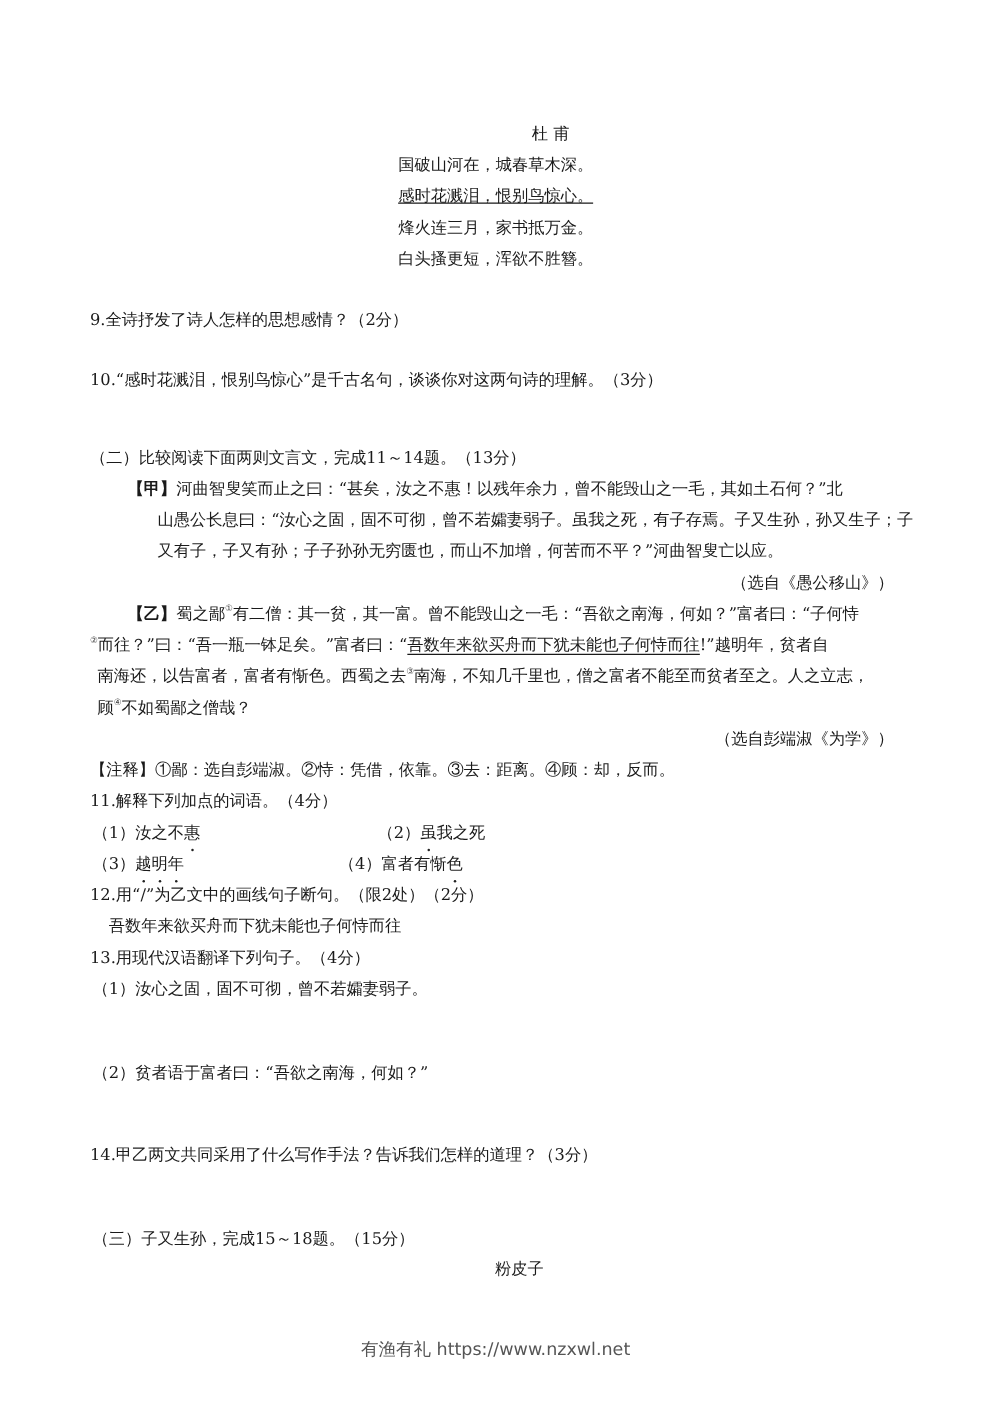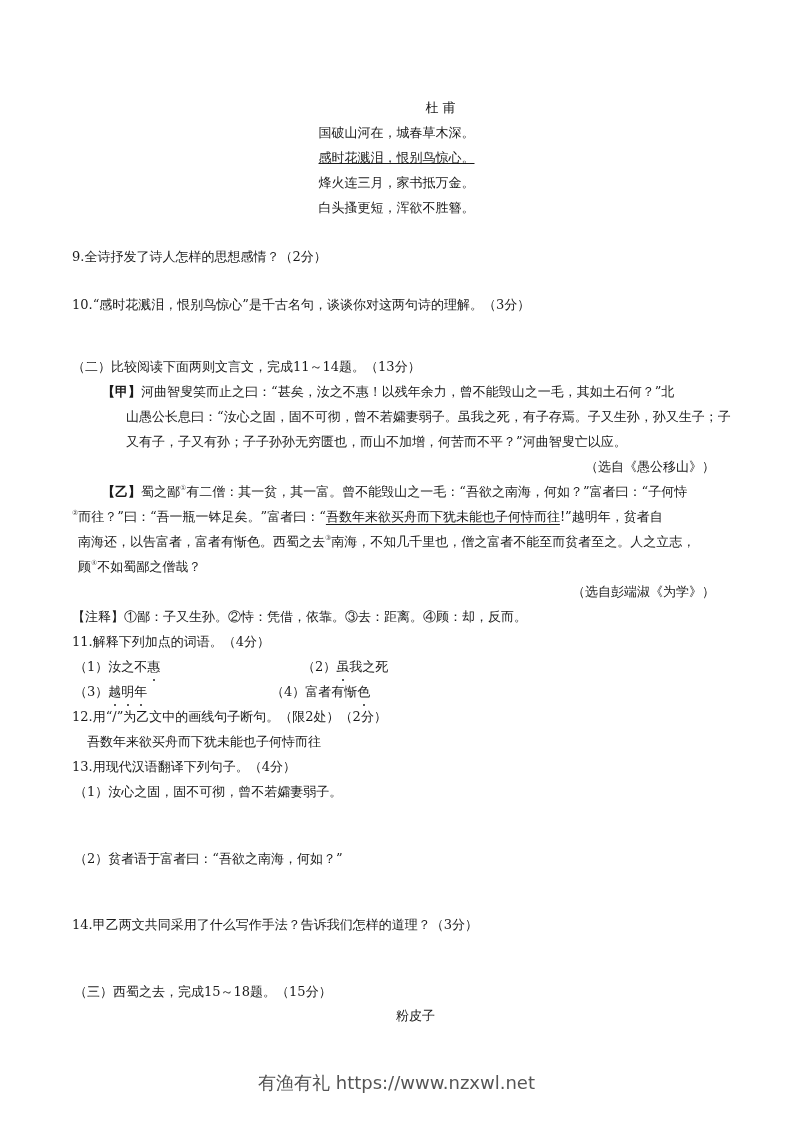--- a/index.html
+++ b/index.html
@@ -16,21 +16,21 @@
     .u { text-decoration: underline; text-underline-offset: 3px; }
     sup { font-size: 7px; vertical-align: 6px; line-height: 0; color: #444; }
     .dot { position: relative; display: inline-block; }
     .dot::after {
       content: ""; position: absolute; left: 50%; bottom: -6px;
       width: 2px; height: 2px; margin-left: -1px; background: #222; border-radius: 50%;
     }
     .footer {
       position: absolute; left: 0; width: 793px; top: 1071px; text-align: center;
       font-family: "DejaVu Sans", "Liberation Sans", sans-serif;
-      font-size: 18px; color: #555;
+      font-size: 14px; color: #555;
     }
   </style>
 </head>
 <body>
 
 <div class="line center" style="top:100px;padding-left:44px;">杜 甫</div>
 <div class="line center" style="top:125px;">国破山河在，城春草木深。</div>
 <div class="line center" style="top:150px;text-decoration:underline;">感时花溅泪，恨别鸟惊心。</div>
 <div class="line center" style="top:175px;">烽火连三月，家书抵万金。</div>
 <div class="line center" style="top:200px;">白头搔更短，浑欲不胜簪。</div>
@@ -53,21 +53,21 @@
 <div class="line" style="top:509px; left:72px;">
   <sup>②</sup><span>而往？”曰：“吾一瓶一钵足矣。”富者曰：“</span><span class="u">吾数年来欲买舟而下犹未能也子何恃而往</span><span>!”越明年，贫者自</span>
 </div>
 <div class="line" style="top:534px; left:78px;">
   <span>南海还，以告富者，富者有惭色。西蜀之去</span><sup>③</sup><span>南海，不知几千里也，僧之富者不能至而贫者至之。人之立志，</span>
 </div>
 <div class="line" style="top:559px; left:78px;">
   <span>顾</span><sup>④</sup><span>不如蜀鄙之僧哉？</span>
 </div>
 <div class="line right" style="top:584px;">（选自彭端淑《为学》）</div>
-<div class="line" style="top:609px; left:72px;">【注释】①鄙：子又生孙。②恃：凭借，依靠。③去：距离。④顾：却，反而。</div>
+<div class="line" style="top:609px; left:72px;">【注释】①鄙：选自彭端淑。②恃：凭借，依靠。③去：距离。④顾：却，反而。</div>
 
 <div class="line" style="top:634px; left:72px;">11.解释下列加点的词语。（4分）</div>
 <div class="line" style="top:659px; left:74px;">
   <span>（1）</span><span>汝之不</span><span class="dot">惠</span><span></span>
 </div>
 <div class="line" style="top:659px; left:302px;">
   <span>（2）</span><span class="dot">虽</span><span>我之死</span>
 </div>
 <div class="line" style="top:684px; left:74px;">
   <span>（3）</span><span class="dot">越</span><span class="dot">明</span><span class="dot">年</span>
@@ -78,16 +78,16 @@
 
 <div class="line" style="top:709px; left:72px;">12.用“/”为乙文中的画线句子断句。（限2处）（2分）</div>
 <div class="line" style="top:734px; left:87px;">吾数年来欲买舟而下犹未能也子何恃而往</div>
 
 <div class="line" style="top:759px; left:72px;">13.用现代汉语翻译下列句子。（4分）</div>
 <div class="line" style="top:784px; left:74px;">（1）汝心之固，固不可彻，曾不若孀妻弱子。</div>
 <div class="line" style="top:851px; left:74px;">（2）贫者语于富者曰：“吾欲之南海，何如？”</div>
 
 <div class="line" style="top:917px; left:72px;">14.甲乙两文共同采用了什么写作手法？告诉我们怎样的道理？（3分）</div>
 
-<div class="line" style="top:984px; left:74px;">（三）西蜀之去，完成15～18题。（15分）</div>
+<div class="line" style="top:984px; left:74px;">（三）子又生孙，完成15～18题。（15分）</div>
 <div class="line center" style="top:1008px;margin-left:19px;">粉皮子</div>
 
 <div class="footer">有渔有礼 https://www.nzxwl.net</div>
 
 </body></html>

